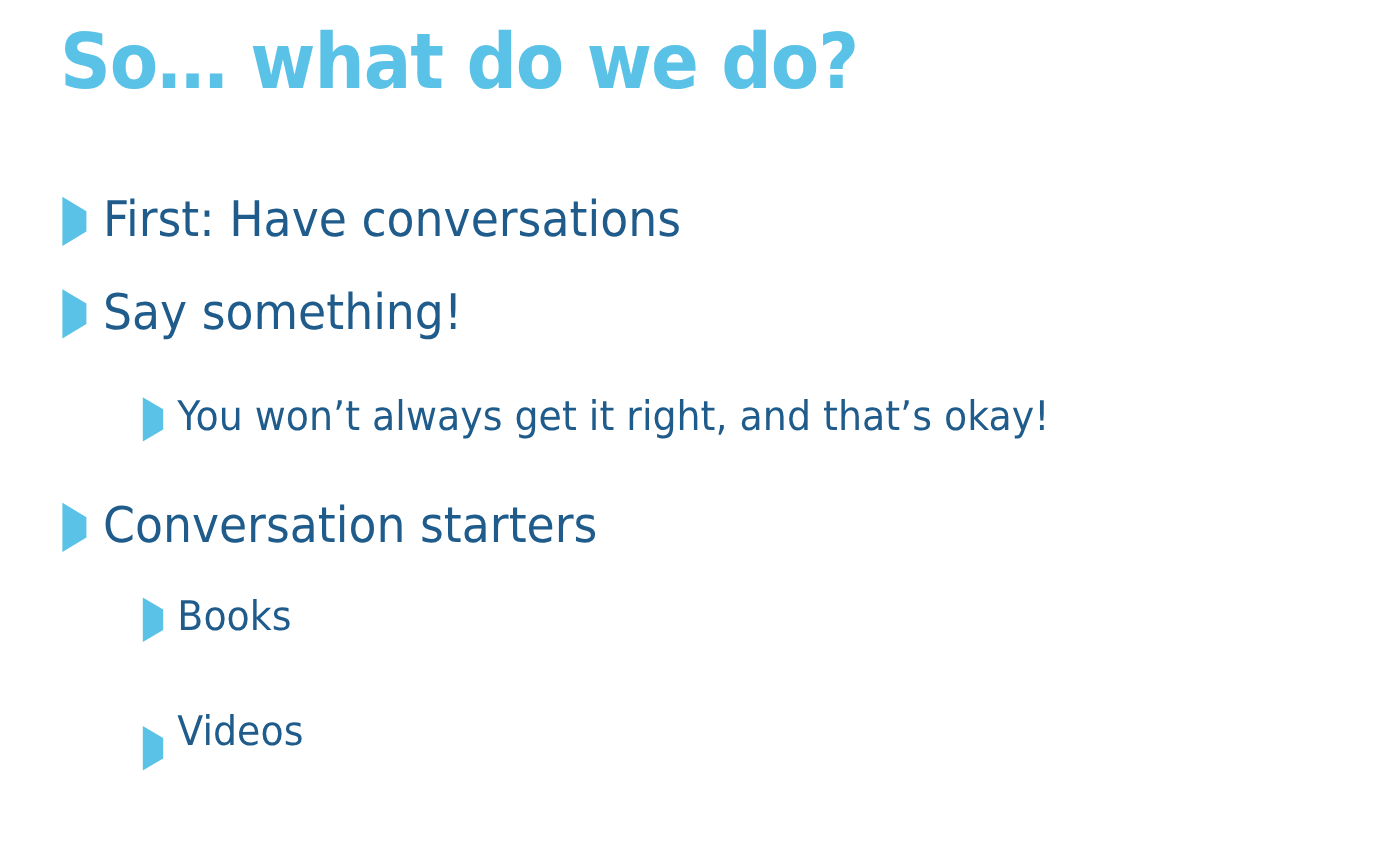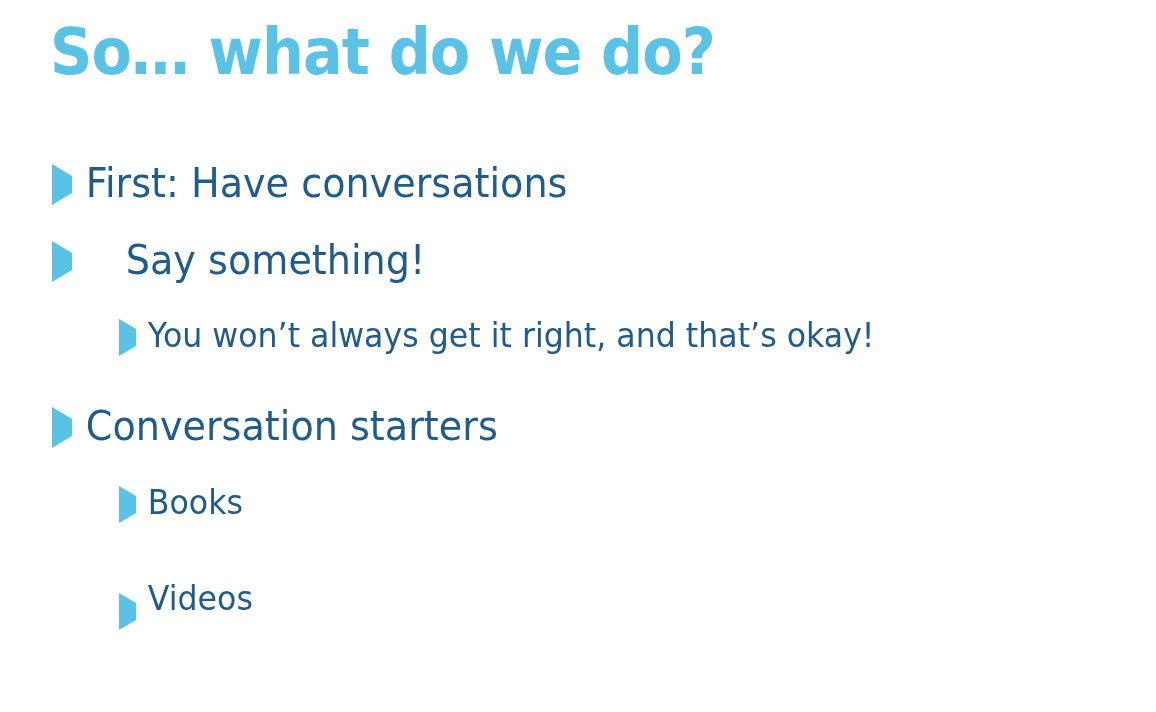--- a/index.html
+++ b/index.html
@@ -84,20 +84,21 @@
     padding-left: 3px;
   }
 
   
   .bullet-row.lvl2 {
     padding-left: 119px;
     height: 71px;
   }
   .bullet-row.lvl2.tight {
     height: 73px;
+    margin-top: 12px;
   }
   .bullet-row.lvl2 .marker {
     width: 26px;
     flex: 0 0 26px;
     margin-top: 17px;
   }
   .bullet-row.lvl2 .marker .tri {
     width: 0;
     height: 0;
     border-top: 10px solid transparent;
@@ -111,21 +112,21 @@
     font-weight: normal;
     color: #1F5C8B;
     white-space: nowrap;
     transform: scaleX(0.93);
     transform-origin: left center;
     padding-left: 3px;
   }
 
   
   .row-0 { margin-top: 0px; }
-  .row-1 { margin-top: 0px; gap: 40px; }
+  .row-1 { margin-top: 0px; }
   .row-2 { margin-top: 0px; }
   .row-3 { margin-top: 16px; }
   .row-4 { margin-top: 1px; }
   .row-5 { margin-top: 0px; align-items: flex-end; }
   .row-6 { margin-top: 0px; }
 </style>
 </head>
 <body style="background: rgb(255, 255, 255);">
 
 <div class="slide" style="background: rgb(255, 255, 255);">

